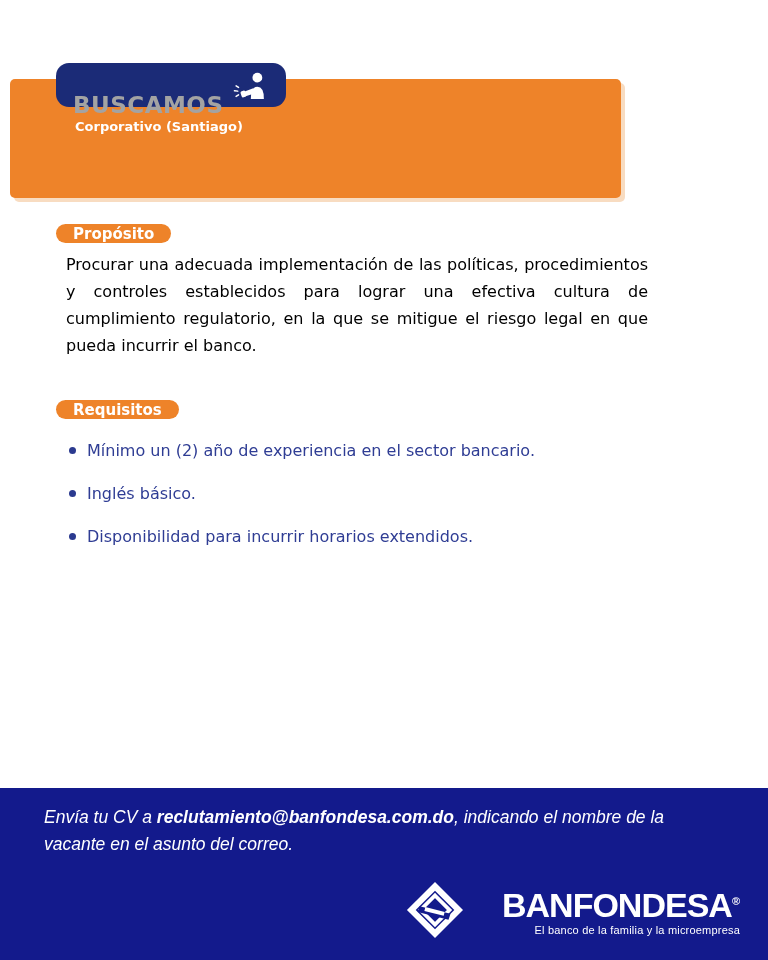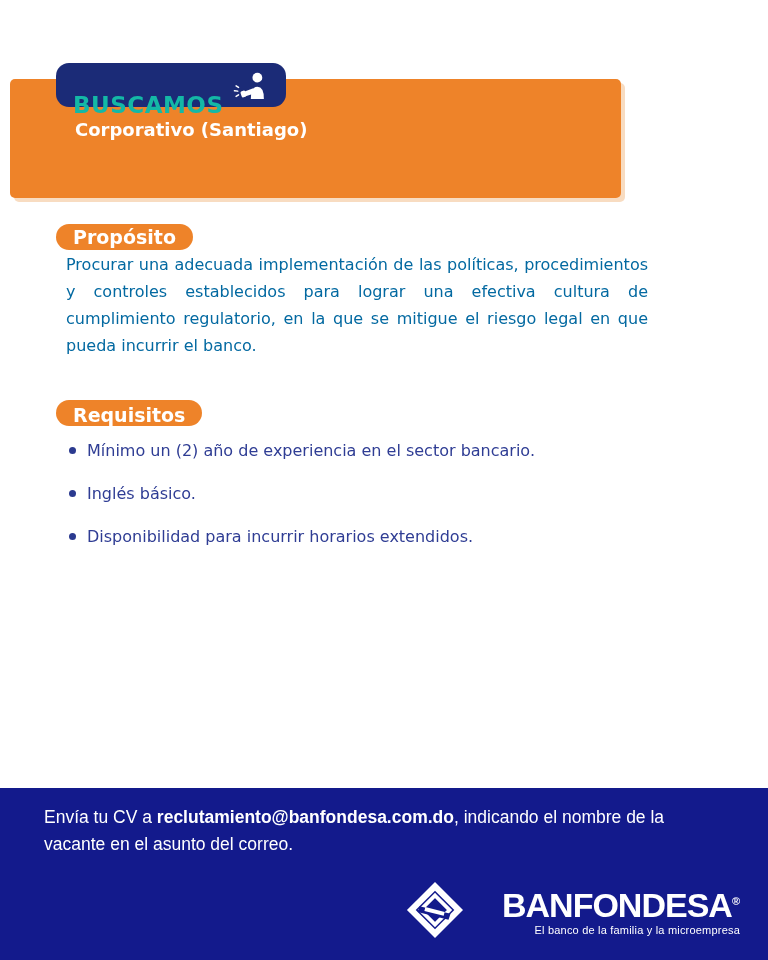--- a/index.html
+++ b/index.html
@@ -26,21 +26,21 @@
     height: 44px;
     background: #1B2B77;
     border-radius: 13px;
     display: flex;
     align-items: center;
     gap: 9px;
     padding: 0 18px 0 17px;
     z-index: 2;
   }
   .buscamos-badge .label {
-    color: #14b8a6;
+    color: #a3a3a3;
     font-weight: bold;
     font-size: 23px;
     letter-spacing: 0.5px;
     margin-top: 40px;
   }
   .announcer { width: 36px; height: 28px; display: block; }
 
   .job-heading {
     position: absolute;
     left: 75px; top: 112px;
@@ -50,45 +50,45 @@
   .job-title {
     color: #ffffff;
     font-weight: bold;
     font-size: 22px;
     line-height: 23px;
   }
   .job-location {
     margin-top: 7px;
     color: #ffffff;
     font-weight: bold;
-    font-size: 18px;
+    font-size: 13px;
   }
 
   
   .pill {
     position: absolute;
     left: 56px;
-    height: 26px;
+    height: 19px;
     background: #EE8329;
     border-radius: 14px;
     display: inline-flex;
     align-items: center;
     padding: 0 17px;
     color: #ffffff;
     font-weight: bold;
-    font-size: 19px;
+    font-size: 15px;
   }
   .pill-proposito { top: 224px; }
   .pill-requisitos { top: 400px; align-items: flex-end; }
 
   .proposito-text {
     position: absolute;
     left: 66px; top: 251px;
     width: 582px;
-    color: #0369a1;
+    color: #000000;
     font-size: 16px;
     line-height: 27px;
     text-align: justify;
   }
 
   .requisitos-list {
     position: absolute;
     left: 66px; top: 441px;
     width: 560px;
     list-style: none;
@@ -118,20 +118,21 @@
     background: #131A8C;
   }
   .cv-instruction {
     position: absolute;
     left: 44px; top: 16px;
     width: 682px;
     color: #ffffff;
     font-family: "Liberation Sans", sans-serif;
     font-size: 17.5px;
     line-height: 27px;
+    font-style: italic;
   }
   .cv-instruction strong { font-weight: bold; }
 
   .brand {
     position: absolute;
     right: 28px; top: 93px;
     display: flex;
     align-items: center;
     gap: 23px;
   }

